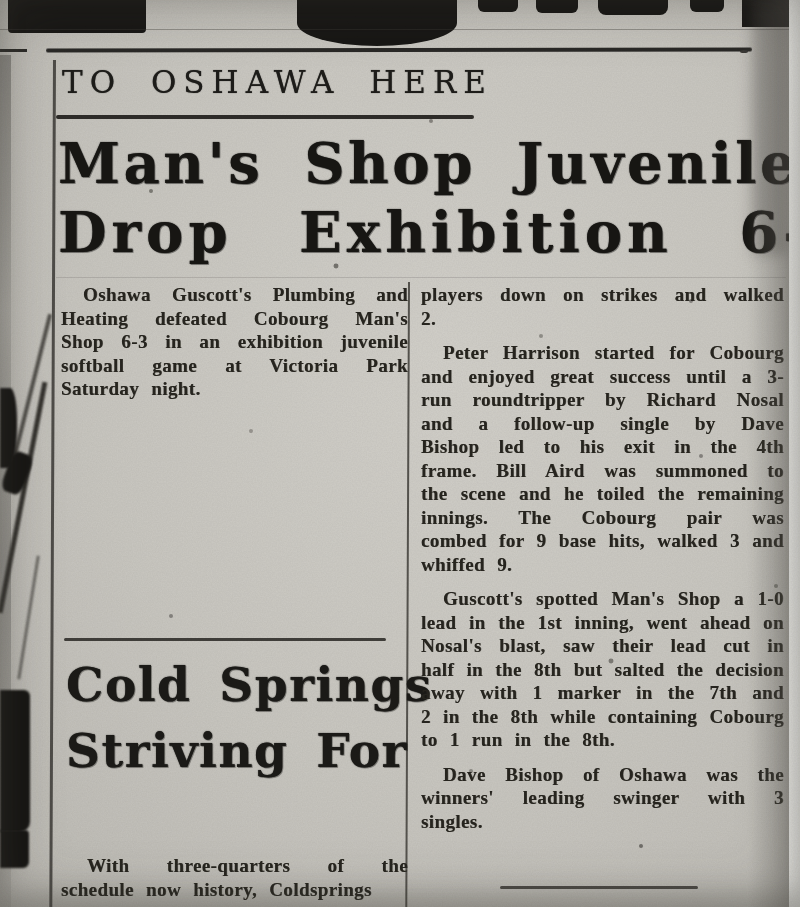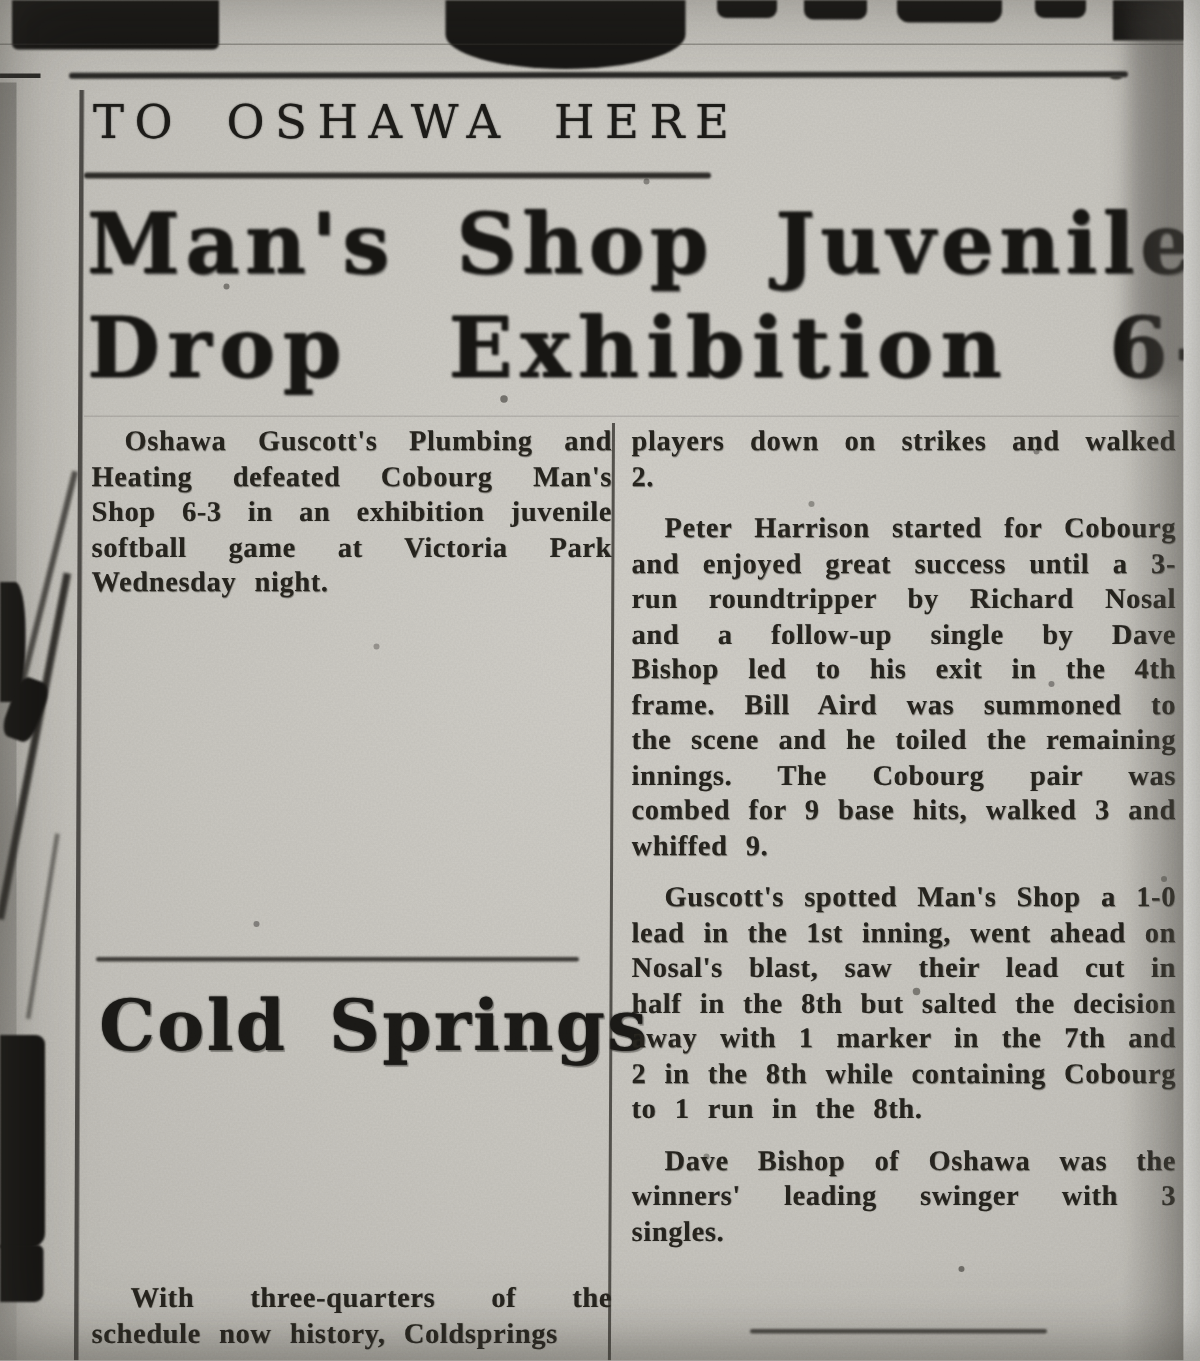--- a/index.html
+++ b/index.html
@@ -115,26 +115,27 @@
   <div class="kicker-rule"></div>
 
   <div class="headline">
     <div class="l1">Man's Shop Juveniles</div>
     <div class="l2">Drop Exhibition 6-3</div>
   </div>
 
   <div class="body-topline"></div>
 
   <div class="col col-left">
-    <p>Oshawa Guscott's Plumbing and Heating defeated Cobourg Man's Shop 6-3 in an exhibition juvenile softball game at Victoria Park Wednesday night.</p>
+    <p>Oshawa Guscott's Plumbing and Heating defeated Cobourg Man's Shop 6-3 in an exhibition juvenile softball game at Victoria Park Saturday night.</p>
   </div>
 
   <div class="story-rule"></div>
   <div class="story2-head">
     <div>Cold Springs</div>
+    <div>Striving For</div>
   </div>
   <div class="story2-body">
     <p>With three-quarters of the schedule now history, Coldsprings</p>
   </div>
 
   <div class="col col-right">
     <p class="cont">players down on strikes and walked 2.</p>
     <p>Peter Harrison started for Cobourg and enjoyed great success until a 3-run roundtripper by Richard Nosal and a follow-up single by Dave Bishop led to his exit in the 4th frame. Bill Aird was summoned to the scene and he toiled the remaining innings. The Cobourg pair was combed for 9 base hits, walked 3 and whiffed 9.</p>
     <p>Guscott's spotted Man's Shop a 1-0 lead in the 1st inning, went ahead on Nosal's blast, saw their lead cut in half in the 8th but salted the decision away with 1 marker in the 7th and 2 in the 8th while containing Cobourg to 1 run in the 8th.</p>
     <p>Dave Bishop of Oshawa was the winners' leading swinger with 3 singles.</p>

